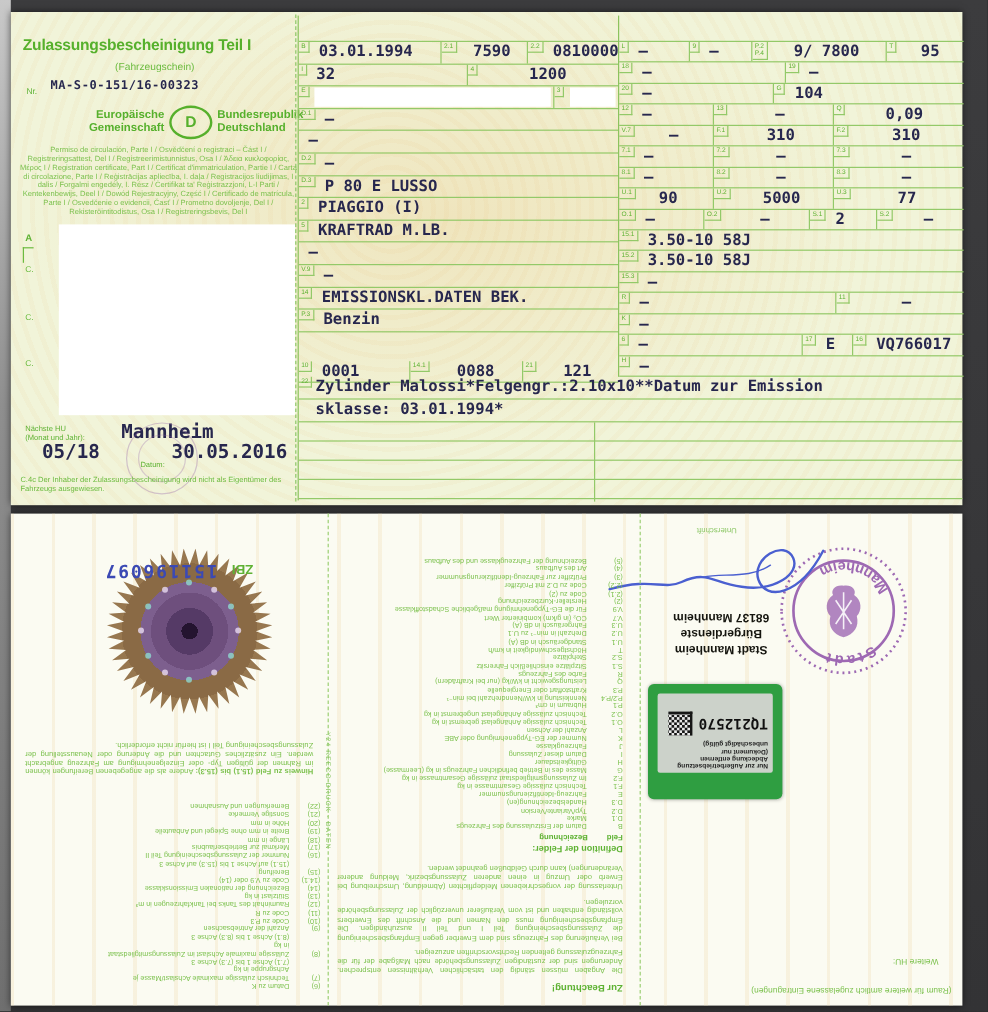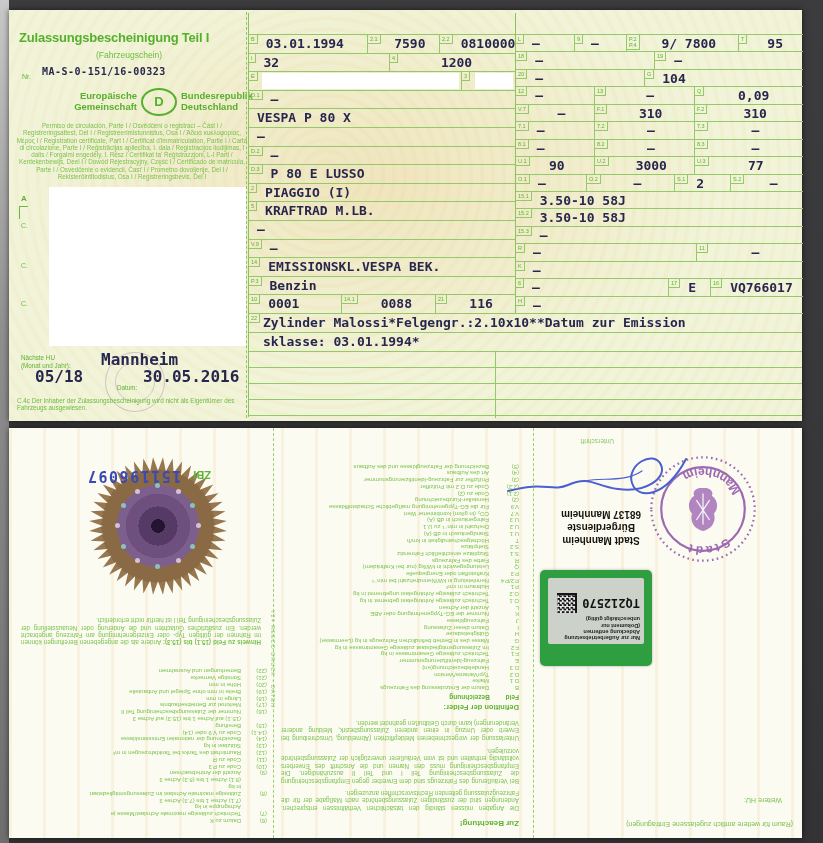--- a/index.html
+++ b/index.html
@@ -169,25 +169,20 @@
             </div>
           </div>
           <div class="grow" style="height: 18.6px;">
             <div class="gcell" style="flex: 1 1 0px;">
               <span class="flab">D.1</span>
               <span class="fval">–</span>
             </div>
           </div>
           <div class="grow" style="height: 18.6px;">
             <div class="gcell" style="flex: 1 1 0px;">
-              <span class="fval">VESPA P 80 X</span>
-            </div>
-          </div>
-          <div class="grow" style="height: 18.6px;">
-            <div class="gcell" style="flex: 1 1 0px;">
               <span class="fval">–</span>
             </div>
           </div>
           <div class="grow" style="height: 18.6px;">
             <div class="gcell" style="flex: 1 1 0px;">
               <span class="flab">D.2</span>
               <span class="fval">–</span>
             </div>
           </div>
           <div class="grow" style="height: 18.6px;">
@@ -215,41 +210,41 @@
           </div>
           <div class="grow" style="height: 18.6px;">
             <div class="gcell" style="flex: 1 1 0px;">
               <span class="flab">V.9</span>
               <span class="fval">–</span>
             </div>
           </div>
           <div class="grow" style="height: 18.6px;">
             <div class="gcell" style="flex: 1 1 0px;">
               <span class="flab">14</span>
-              <span class="fval">EMISSIONSKL.VESPA BEK.</span>
+              <span class="fval">EMISSIONSKL.DATEN BEK.</span>
             </div>
           </div>
           <div class="grow" style="height: 18.6px;">
             <div class="gcell" style="flex: 1 1 0px;">
               <span class="flab">P.3</span>
               <span class="fval">Benzin</span>
             </div>
           </div>
-          <div class="grow" style="height: 18.6px;">
+          <div class="grow" style="height: 18.6px; margin-top: 24px;">
             <div class="gcell" style="flex: 0 0 92px;">
               <span class="flab">10</span>
               <span class="fval">0001</span>
             </div>
             <div class="gcell gsep" style="flex: 0 0 94px;">
               <span class="flab">14.1</span>
               <span class="fval ac">0088</span>
             </div>
             <div class="gcell gsep" style="flex: 1 1 0px;">
               <span class="flab">21</span>
-              <span class="fval ac">116</span>
+              <span class="fval ac">121</span>
             </div>
           </div>
         </div>
       <div class="gcol" id="gright">
           <div class="grow" style="height: 22px;">
             <div class="gcell" style="flex: 1 1 0px;"></div>
           </div>
           <div class="grow" style="height: 17.44px;">
             <div class="gcell" style="flex: 0 0 58px;">
               <span class="flab">L</span>
@@ -345,21 +340,21 @@
               <span class="fval ac">–</span>
             </div>
           </div>
           <div class="grow" style="height: 17.44px;">
             <div class="gcell" style="flex: 0 0 78px;">
               <span class="flab">U.1</span>
               <span class="fval ar">90</span>
             </div>
             <div class="gcell gsep" style="flex: 0 0 100px;">
               <span class="flab">U.2</span>
-              <span class="fval ac">3000</span>
+              <span class="fval ac">5000</span>
             </div>
             <div class="gcell gsep" style="flex: 1 1 0px;">
               <span class="flab">U.3</span>
               <span class="fval ac">77</span>
             </div>
           </div>
           <div class="grow" style="height: 17.44px;">
             <div class="gcell" style="flex: 0 0 70px;">
               <span class="flab">O.1</span>
               <span class="fval">–</span>

